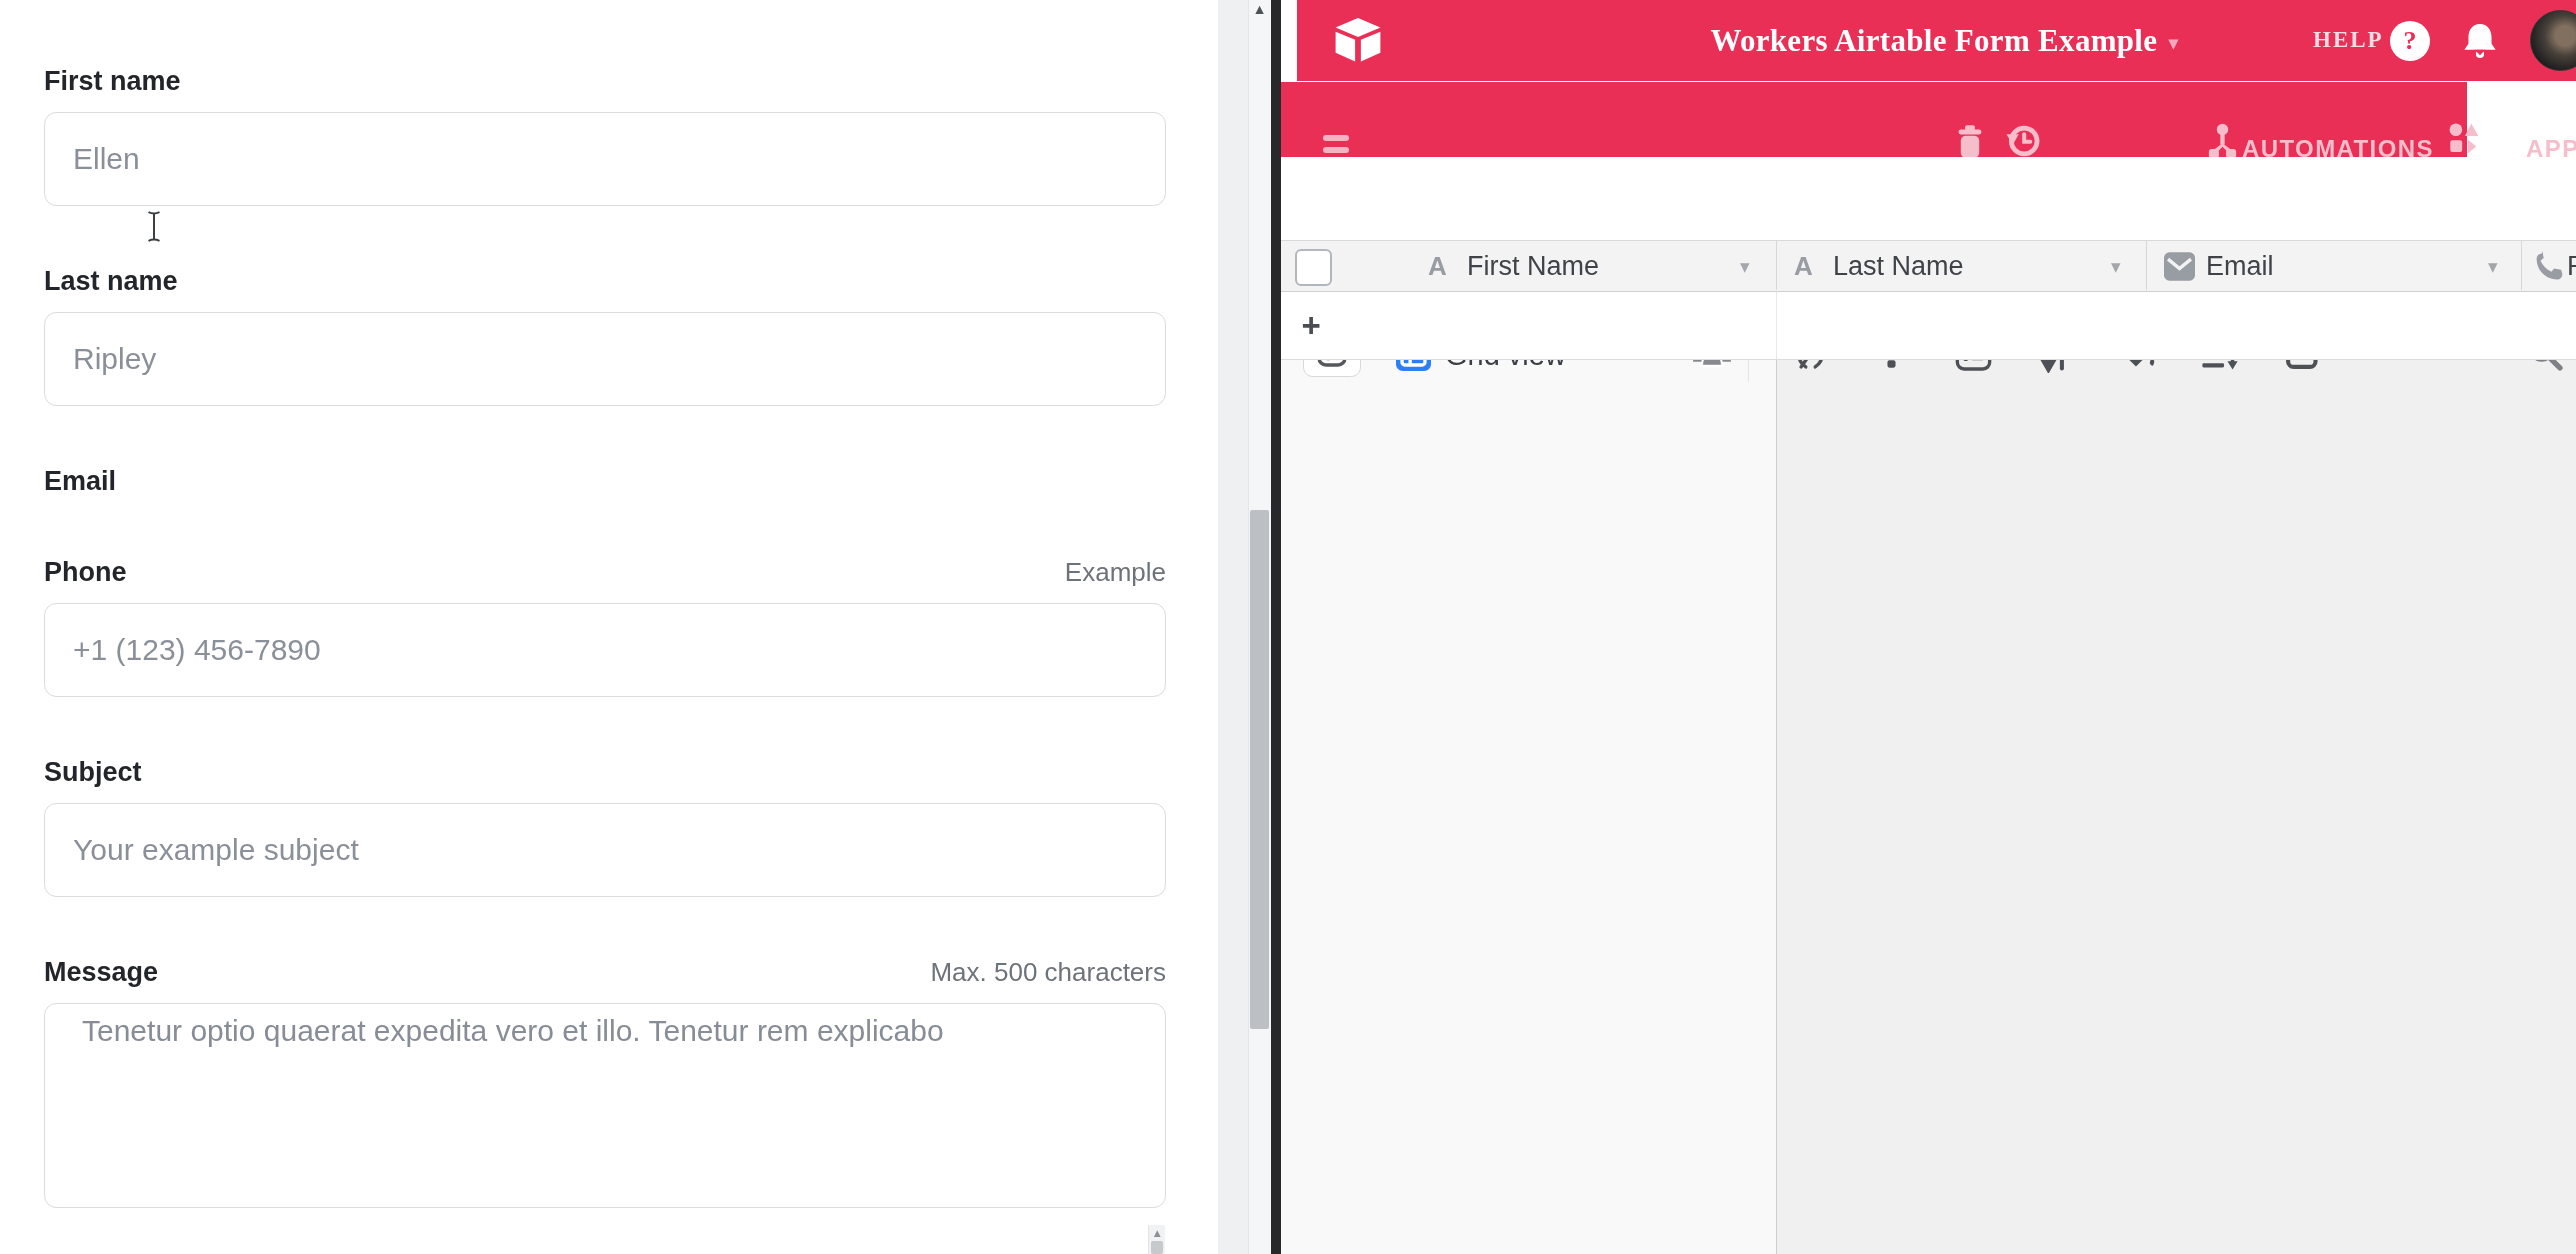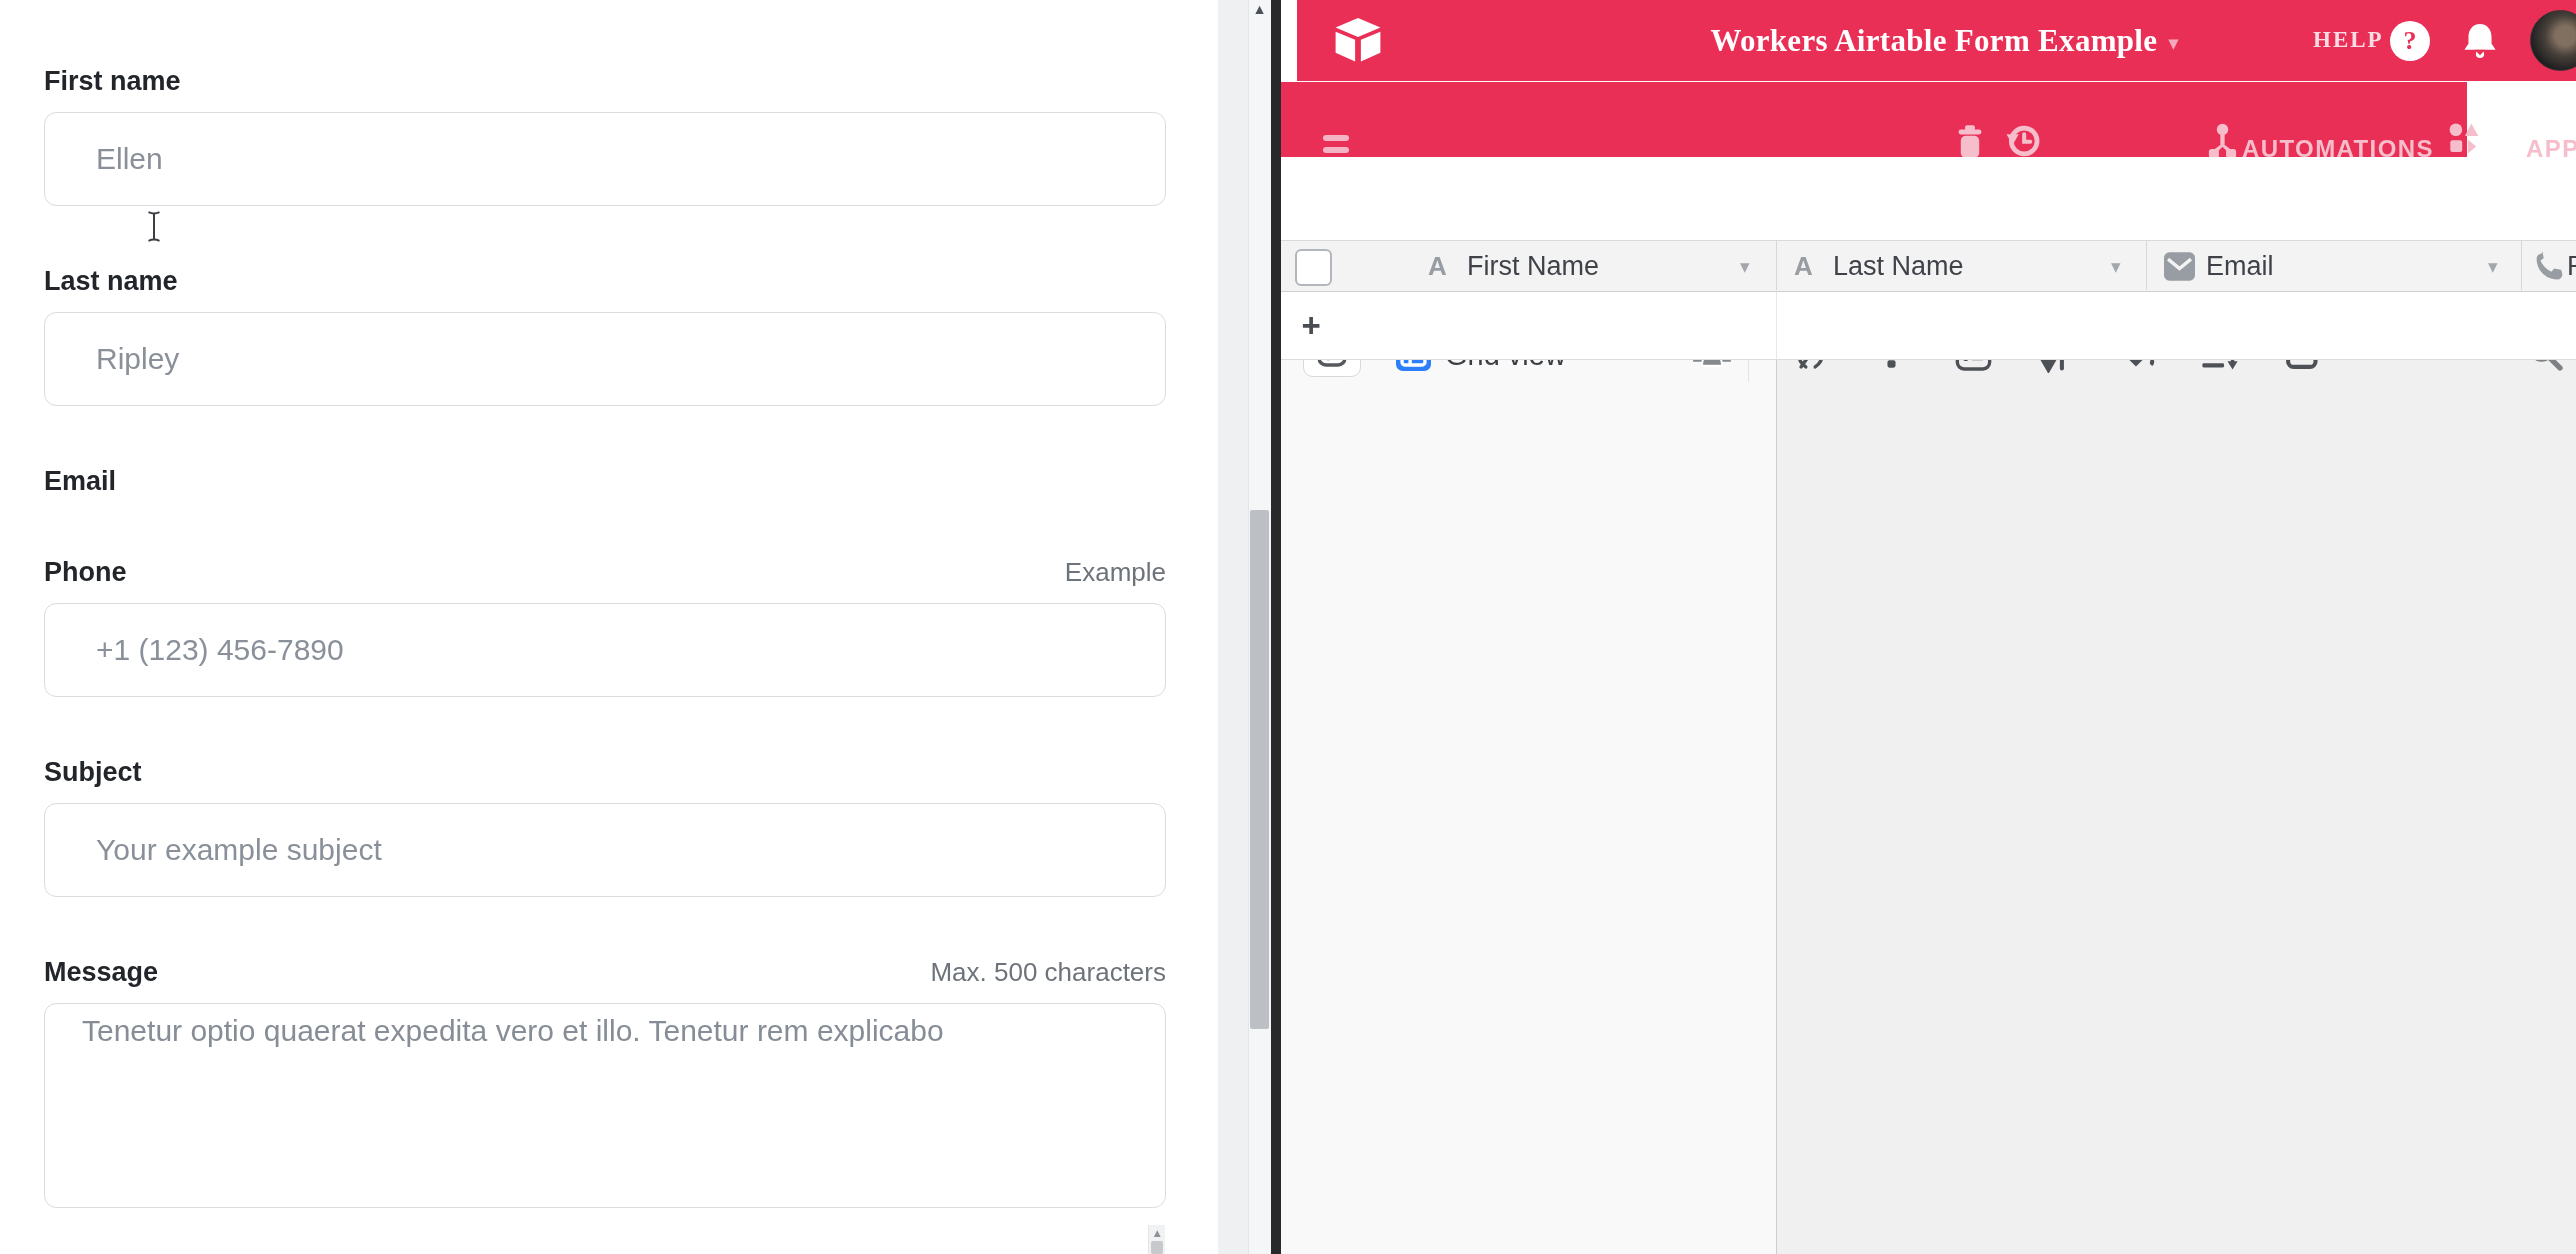--- a/index.html
+++ b/index.html
@@ -8,21 +8,21 @@
   
   #left-pane{left:0;top:0;width:1218px;height:1255px;background:#fff;overflow:hidden;}
   .form-wrap{left:44px;top:0;width:1122px;}
   .form-title{margin:53px 0 0 0;font-size:37px;font-weight:600;color:#1c1f23;letter-spacing:0.3px;}
   .field{margin-top:60px;}
   .field:first-of-type{margin-top:66px;}
   .lbl-row{display:flex;justify-content:space-between;align-items:baseline;margin-bottom:15px;}
   .lbl{font-size:27px;font-weight:600;color:#22262b;}
   .helper{font-size:26px;font-weight:400;color:#6d737a;}
   .txt-input{box-sizing:border-box;width:1122px;height:94px;border:1.4px solid #d9dbde;border-radius:12.3px;
-             padding:0 51px;font-family:"Liberation Sans",sans-serif;font-size:30px;color:#575d66;
+             padding:0 28px;font-family:"Liberation Sans",sans-serif;font-size:30px;color:#575d66;
              background:#fff;outline:none;}
   .txt-input::placeholder{color:#8a9099;opacity:1;}
   .txt-area{box-sizing:border-box;width:1122px;height:205px;border:1.4px solid #d9dbde;border-radius:12.3px;
             padding:9.6px 55px 9.6px 37px;font-family:"Liberation Sans",sans-serif;font-size:30px;color:#575d66;
             background:#fff;outline:none;resize:none;}
   .txt-area::placeholder{color:#868d96;opacity:1;}
   
   .ta-scroll{left:1148px;top:1225px;width:16.4px;height:30px;background:#f1f2f3;border-left:0.7px solid #e2e4e6;}
   .ta-scroll .up{width:16.4px;text-align:center;font-size:11.6px;color:#8d9196;line-height:15px;}
   .ta-scroll .tthumb{margin:1.4px auto 0 auto;width:12.3px;height:12.3px;background:#c7cacd;border-radius:2px;}

